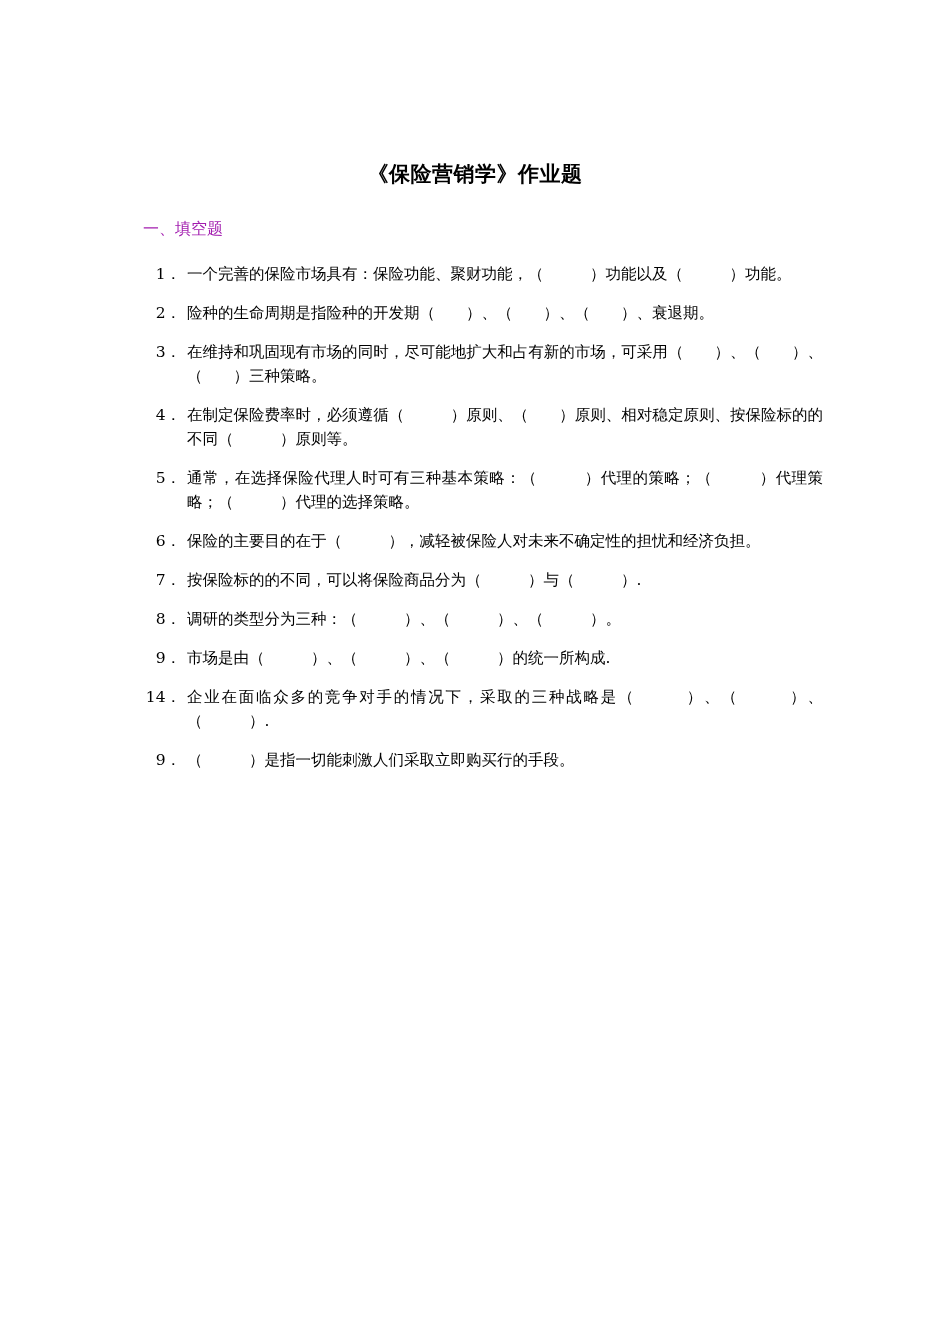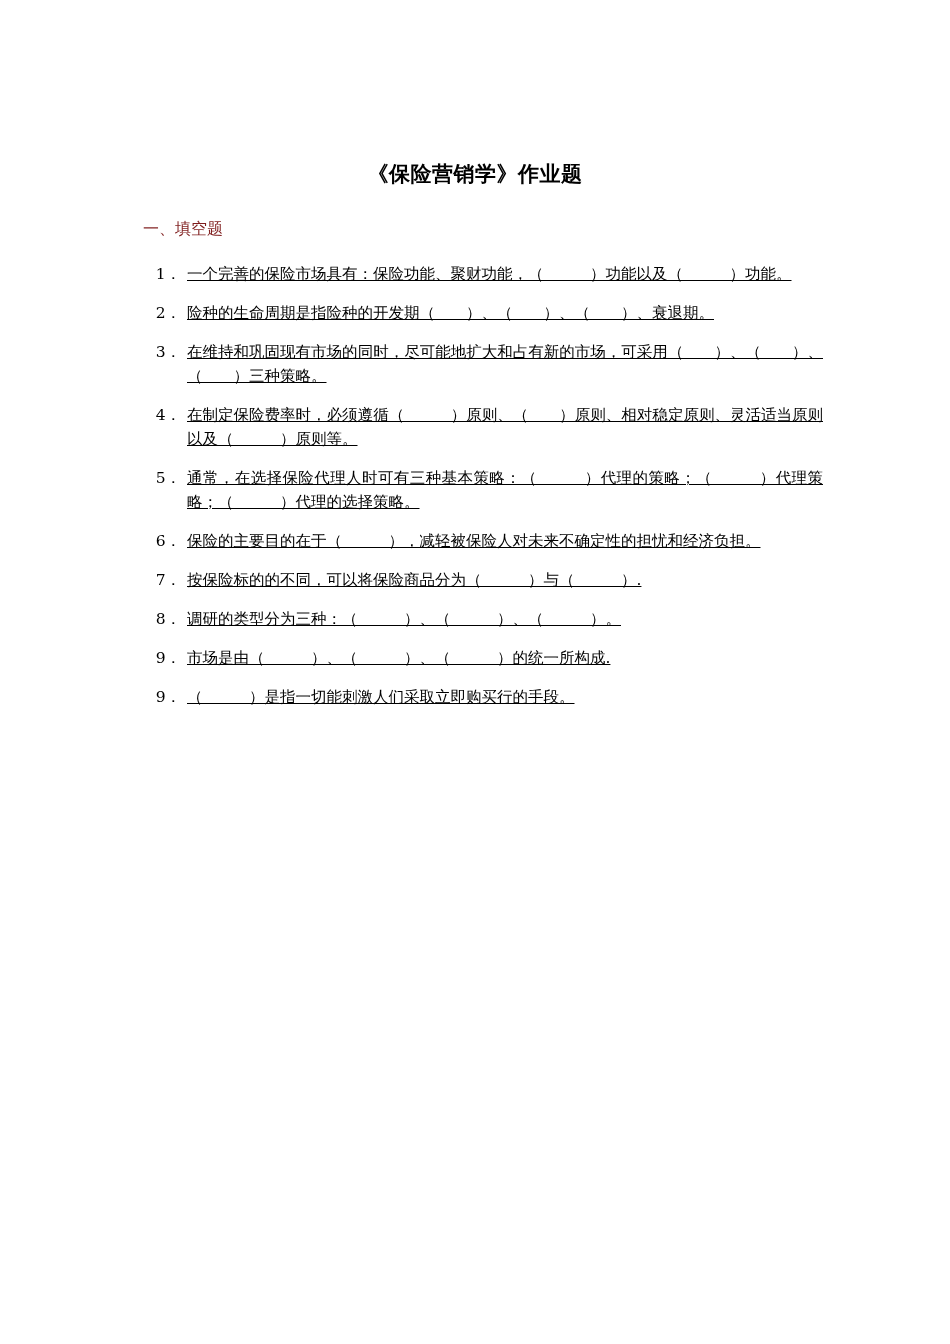--- a/index.html
+++ b/index.html
@@ -33,21 +33,21 @@
     font-size: 21px;
     font-weight: bold;
     letter-spacing: 0.5px;
     font-family: "DejaVu Sans", "Liberation Sans", sans-serif;
   }
   .section-heading {
     position: absolute;
     top: 219px;
     left: 143px;
     font-size: 16px;
-    color: #7f1d1d;
+    color: #a21caf;
     font-family: "DejaVu Sans", "Liberation Sans", sans-serif;
   }
   .items {
     position: absolute;
     top: 262px;
     left: 143px;
     width: 680px;
   }
   .item {
     display: flex;
@@ -59,21 +59,20 @@
   .item .num {
     flex: 0 0 auto;
     width: 38px;
     text-align: right;
     padding-right: 6px;
     white-space: nowrap;
   }
   .item .txt {
     flex: 1 1 auto;
     text-align: justify;
-    text-decoration: underline;
   }
 </style>
 </head>
 <body>
 
 <div class="page">
 
   <div class="doc-title">《保险营销学》作业题</div>
 
   <div class="section-heading">一、填空题</div>
@@ -86,21 +85,21 @@
     <div class="item">
       <span class="num">2．</span>
       <span class="txt">险种的生命周期是指险种的开发期（　　）、（　　）、（　　）、衰退期。</span>
     </div>
     <div class="item">
       <span class="num">3．</span>
       <span class="txt">在维持和巩固现有市场的同时，尽可能地扩大和占有新的市场，可采用（　　）、（　　）、（　　）三种策略。</span>
     </div>
     <div class="item">
       <span class="num">4．</span>
-      <span class="txt">在制定保险费率时，必须遵循（　　　）原则、（　　）原则、相对稳定原则、灵活适当原则以及（　　　）原则等。</span>
+      <span class="txt">在制定保险费率时，必须遵循（　　　）原则、（　　）原则、相对稳定原则、按保险标的的不同（　　　）原则等。</span>
     </div>
     <div class="item">
       <span class="num">5．</span>
       <span class="txt">通常，在选择保险代理人时可有三种基本策略：（　　　）代理的策略；（　　　）代理策略；（　　　）代理的选择策略。</span>
     </div>
     <div class="item">
       <span class="num">6．</span>
       <span class="txt">保险的主要目的在于（　　　），减轻被保险人对未来不确定性的担忧和经济负担。</span>
     </div>
     <div class="item">
@@ -109,18 +108,22 @@
     </div>
     <div class="item">
       <span class="num">8．</span>
       <span class="txt">调研的类型分为三种：（　　　）、（　　　）、（　　　）。</span>
     </div>
     <div class="item">
       <span class="num">9．</span>
       <span class="txt">市场是由（　　　）、（　　　）、（　　　）的统一所构成.</span>
     </div>
     <div class="item">
+      <span class="num">14．</span>
+      <span class="txt">企业在面临众多的竞争对手的情况下，采取的三种战略是（　　　）、（　　　）、（　　　）.</span>
+    </div>
+    <div class="item">
       <span class="num">9．</span>
       <span class="txt">（　　　）是指一切能刺激人们采取立即购买行的手段。</span>
     </div>
   </div>
 
 </div>
 
 </body></html>

